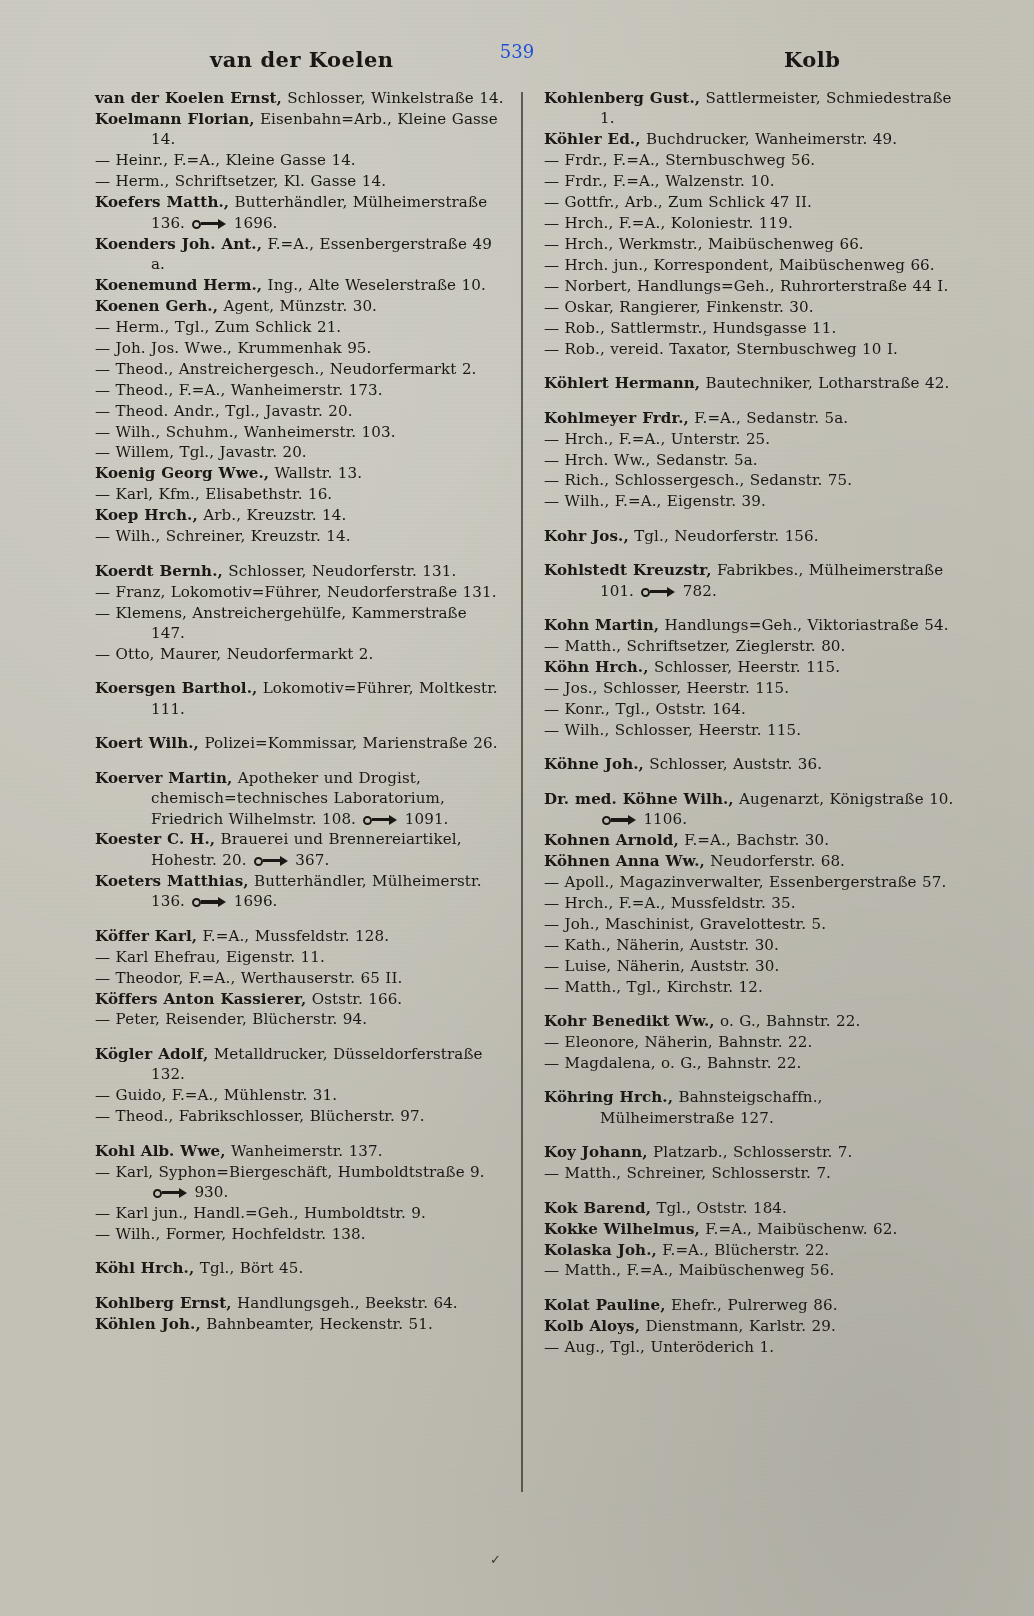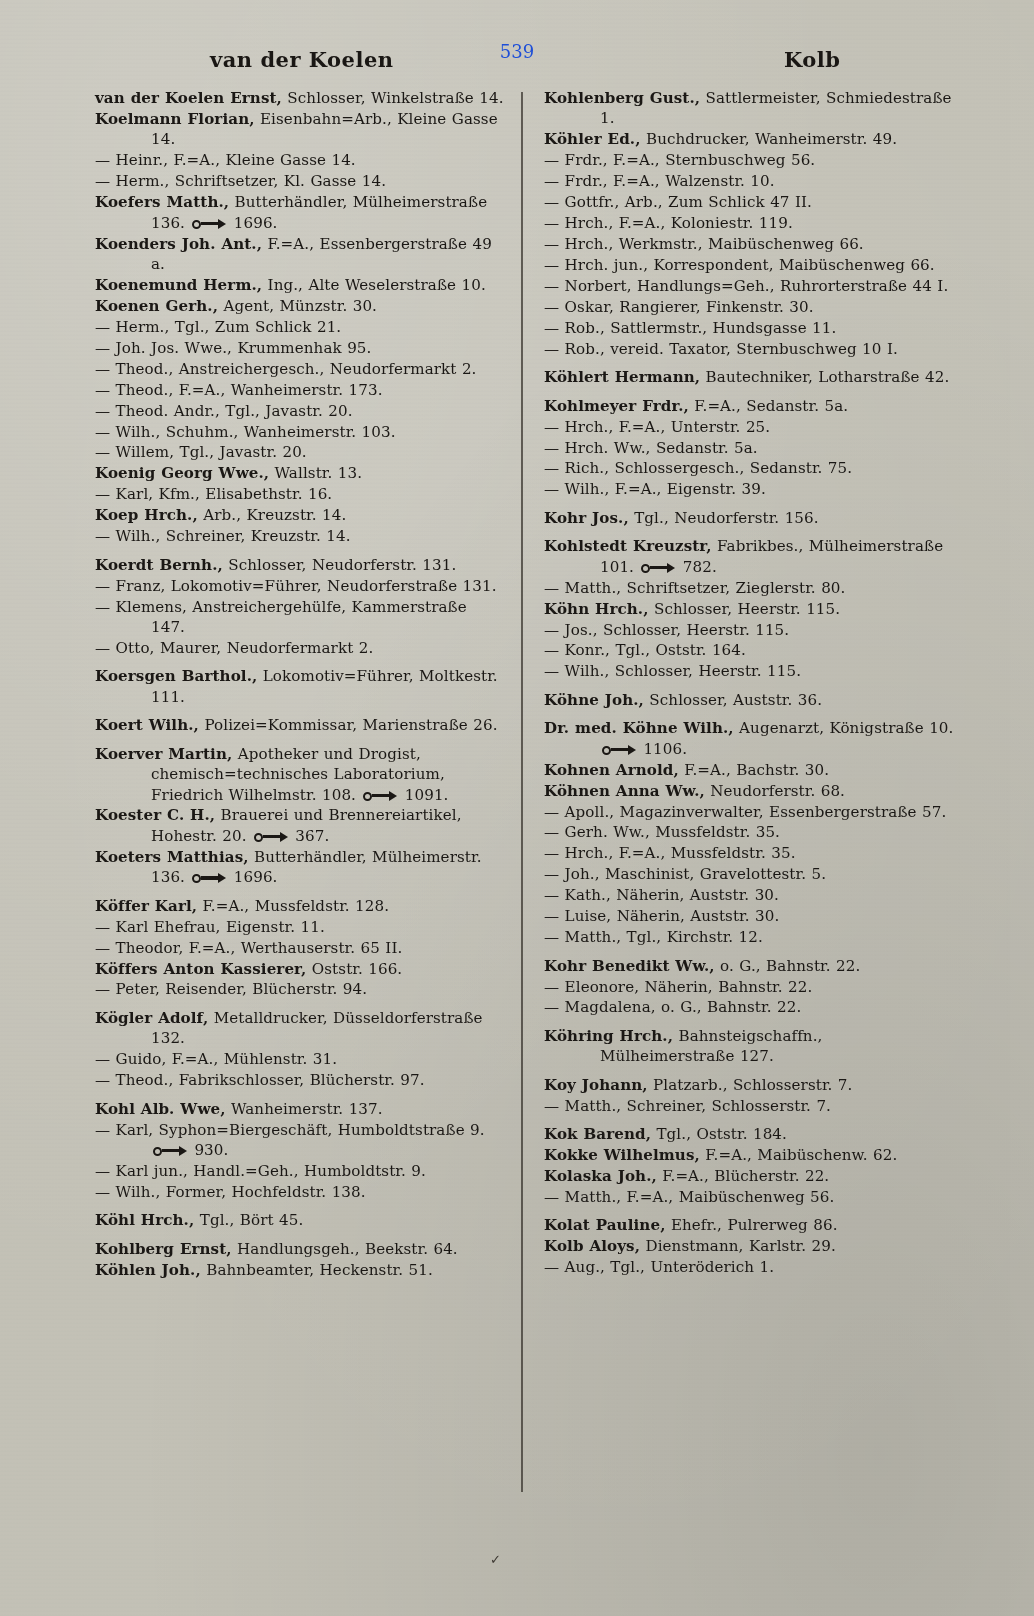--- a/index.html
+++ b/index.html
@@ -88,21 +88,21 @@
   .entry {
     font-size: 15.1px;
     line-height: 1.355;
     margin: 0 0 0.5px 0;
     text-indent: 0;
     padding-left: 56px;
     text-indent: -56px;
     letter-spacing: 0.1px;
     word-spacing: 0.5px;
   }
-  .entry.gap { margin-top: 8px; }
+  .entry.gap { margin-top: 14px; }
   .entry b, .entry .nm {
     font-weight: bold;
   }
   .phone {
     display: inline-block;
     vertical-align: -1px;
     width: 34px;
     height: 11px;
     position: relative;
     margin: 0 2px;
@@ -223,31 +223,31 @@
           <p class="entry">— Rob., Sattlermstr., Hundsgasse 11.</p>
           <p class="entry">— Rob., vereid. Taxator, Sternbuschweg 10 I.</p>
           <p class="entry gap"><span class="nm">Köhlert Hermann,</span> Bautechniker, Lotharstraße 42.</p>
           <p class="entry gap"><span class="nm">Kohlmeyer Frdr.,</span> F.=A., Sedanstr. 5a.</p>
           <p class="entry">— Hrch., F.=A., Unterstr. 25.</p>
           <p class="entry">— Hrch. Ww., Sedanstr. 5a.</p>
           <p class="entry">— Rich., Schlossergesch., Sedanstr. 75.</p>
           <p class="entry">— Wilh., F.=A., Eigenstr. 39.</p>
           <p class="entry gap"><span class="nm">Kohr Jos.,</span> Tgl., Neudorferstr. 156.</p>
           <p class="entry gap"><span class="nm">Kohlstedt Kreuzstr,</span> Fabrikbes., Mülheimerstraße 101. <span class="phone"><i></i></span> 782.</p>
+          <p class="entry gap"><span class="nm">Kohn Martin,</span> Handlungs=Geh., Viktoriastraße 54.</p>
           <p class="entry">— Matth., Schriftsetzer, Zieglerstr. 80.</p>
           <p class="entry"><span class="nm">Köhn Hrch.,</span> Schlosser, Heerstr. 115.</p>
           <p class="entry">— Jos., Schlosser, Heerstr. 115.</p>
           <p class="entry">— Konr., Tgl., Oststr. 164.</p>
           <p class="entry">— Wilh., Schlosser, Heerstr. 115.</p>
           <p class="entry gap"><span class="nm">Köhne Joh.,</span> Schlosser, Auststr. 36.</p>
           <p class="entry gap"><span class="nm">Dr. med. Köhne Wilh.,</span> Augenarzt, Königstraße 10. <span class="phone"><i></i></span> 1106.</p>
           <p class="entry"><span class="nm">Kohnen Arnold,</span> F.=A., Bachstr. 30.</p>
           <p class="entry"><span class="nm">Köhnen Anna Ww.,</span> Neudorferstr. 68.</p>
           <p class="entry">— Apoll., Magazinverwalter, Essenbergerstraße 57.</p>
-          <p class="entry">— Gerh. Ww., Mussfeldstr. 35.</p>
           <p class="entry">— Hrch., F.=A., Mussfeldstr. 35.</p>
           <p class="entry">— Joh., Maschinist, Gravelottestr. 5.</p>
           <p class="entry">— Kath., Näherin, Auststr. 30.</p>
           <p class="entry">— Luise, Näherin, Auststr. 30.</p>
           <p class="entry">— Matth., Tgl., Kirchstr. 12.</p>
           <p class="entry gap"><span class="nm">Kohr Benedikt Ww.,</span> o. G., Bahnstr. 22.</p>
           <p class="entry">— Eleonore, Näherin, Bahnstr. 22.</p>
           <p class="entry">— Magdalena, o. G., Bahnstr. 22.</p>
           <p class="entry gap"><span class="nm">Köhring Hrch.,</span> Bahnsteigschaffn., Mülheimerstraße 127.</p>
           <p class="entry gap"><span class="nm">Koy Johann,</span> Platzarb., Schlosserstr. 7.</p>

